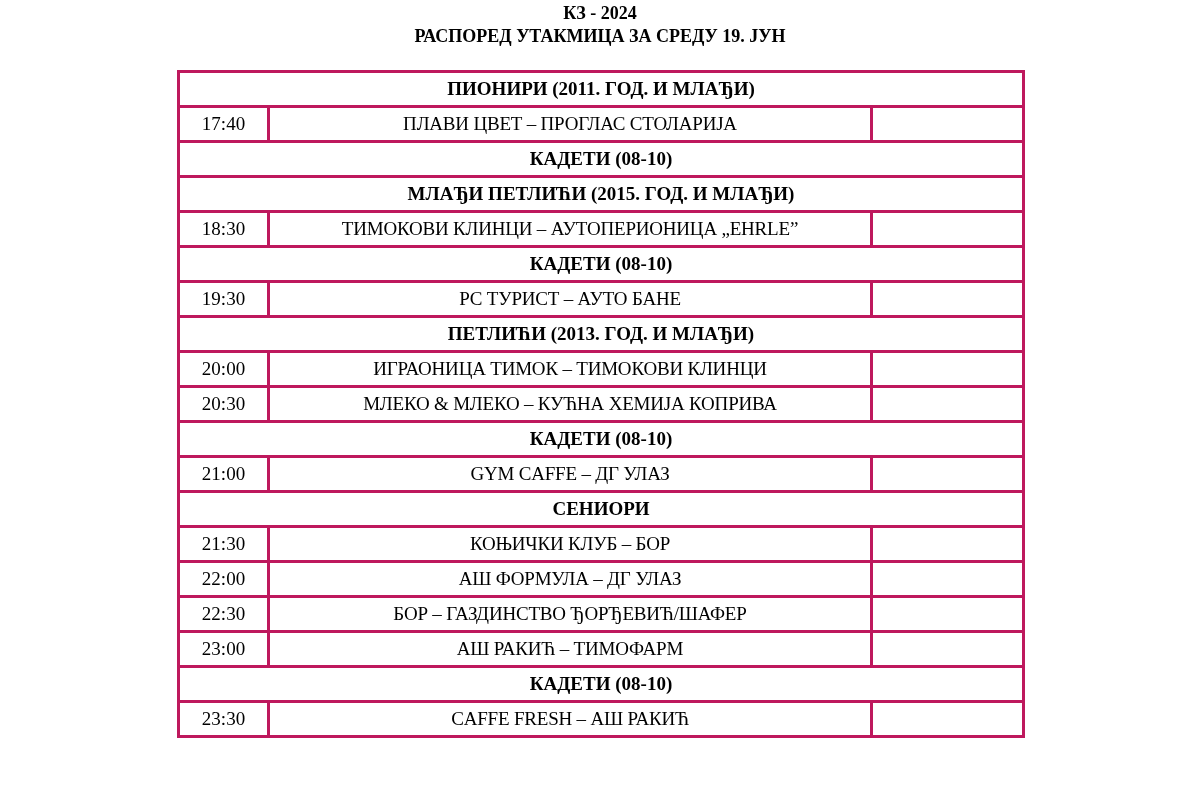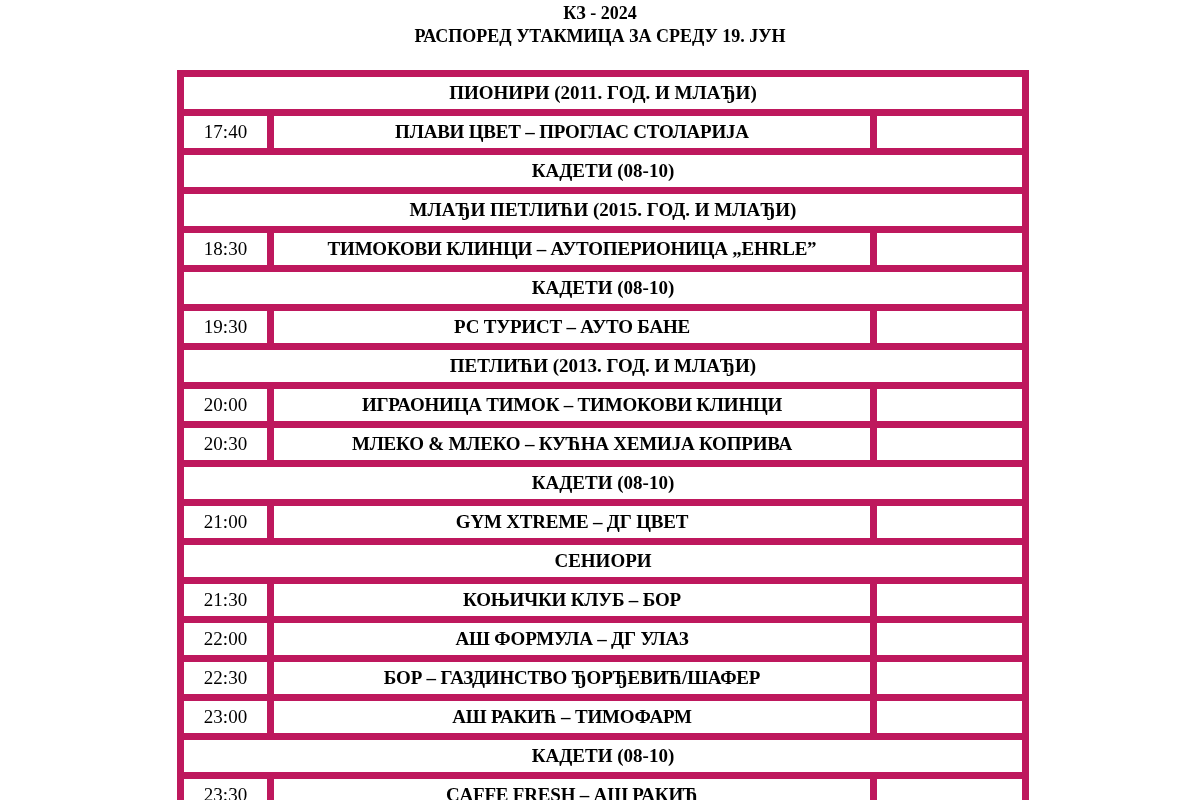--- a/index.html
+++ b/index.html
@@ -2,24 +2,24 @@
 <html><head>
 <meta charset="utf-8">
 <style>
   html, body { margin:0; padding:0; background:#ffffff; }
   body { width:1200px; height:800px; overflow:hidden; position:relative;
          font-family:"Liberation Serif", "DejaVu Serif", serif; color:#000; }
   .title { position:absolute; left:0; width:1200px; text-align:center; font-weight:bold; font-size:18px; }
   .t1 { top:3px; }
   .t2 { top:26px; }
   table.sched { position:absolute; left:177px; top:70px; width:845px; border-collapse:collapse; table-layout:fixed; }
-  table.sched td { border:7px solid #be185d; height:32px; padding:0; text-align:center; font-size:19px;
+  table.sched td { border:3px solid #be185d; height:32px; padding:0; text-align:center; font-size:19px;
                    vertical-align:middle; line-height:20px; }
   td.time { width:90px; font-family:"Liberation Serif", serif; }
-  td.match { width:602px; letter-spacing:-0.2px;font-weight:bold; }
+  td.match { width:602px; letter-spacing:-0.2px; }
   td.result { width:151px; }
   td.cat { font-weight:bold; font-size:18px; }
 </style>
 </head>
 <body>
 
 <div class="title t1">КЗ - 2024</div>
 <div class="title t2">РАСПОРЕД УТАКМИЦА ЗА СРЕДУ 19. ЈУН</div>
 
 <table class="sched">
@@ -67,21 +67,21 @@
       <tr>
         <td class="time">20:30</td>
         <td class="match">МЛЕКО &amp; МЛЕКО – КУЋНА ХЕМИЈА КОПРИВА</td>
         <td class="result"></td>
       </tr>
       <tr>
         <td colspan="3" class="cat">КАДЕТИ (08-10)</td>
       </tr>
       <tr>
         <td class="time">21:00</td>
-        <td class="match">GYM XTREME – ДГ ЦВЕТ</td>
+        <td class="match">GYM CAFFE – ДГ УЛАЗ</td>
         <td class="result"></td>
       </tr>
       <tr>
         <td colspan="3" class="cat">СЕНИОРИ</td>
       </tr>
       <tr>
         <td class="time">21:30</td>
         <td class="match">КОЊИЧКИ КЛУБ – БОР</td>
         <td class="result"></td>
       </tr>

